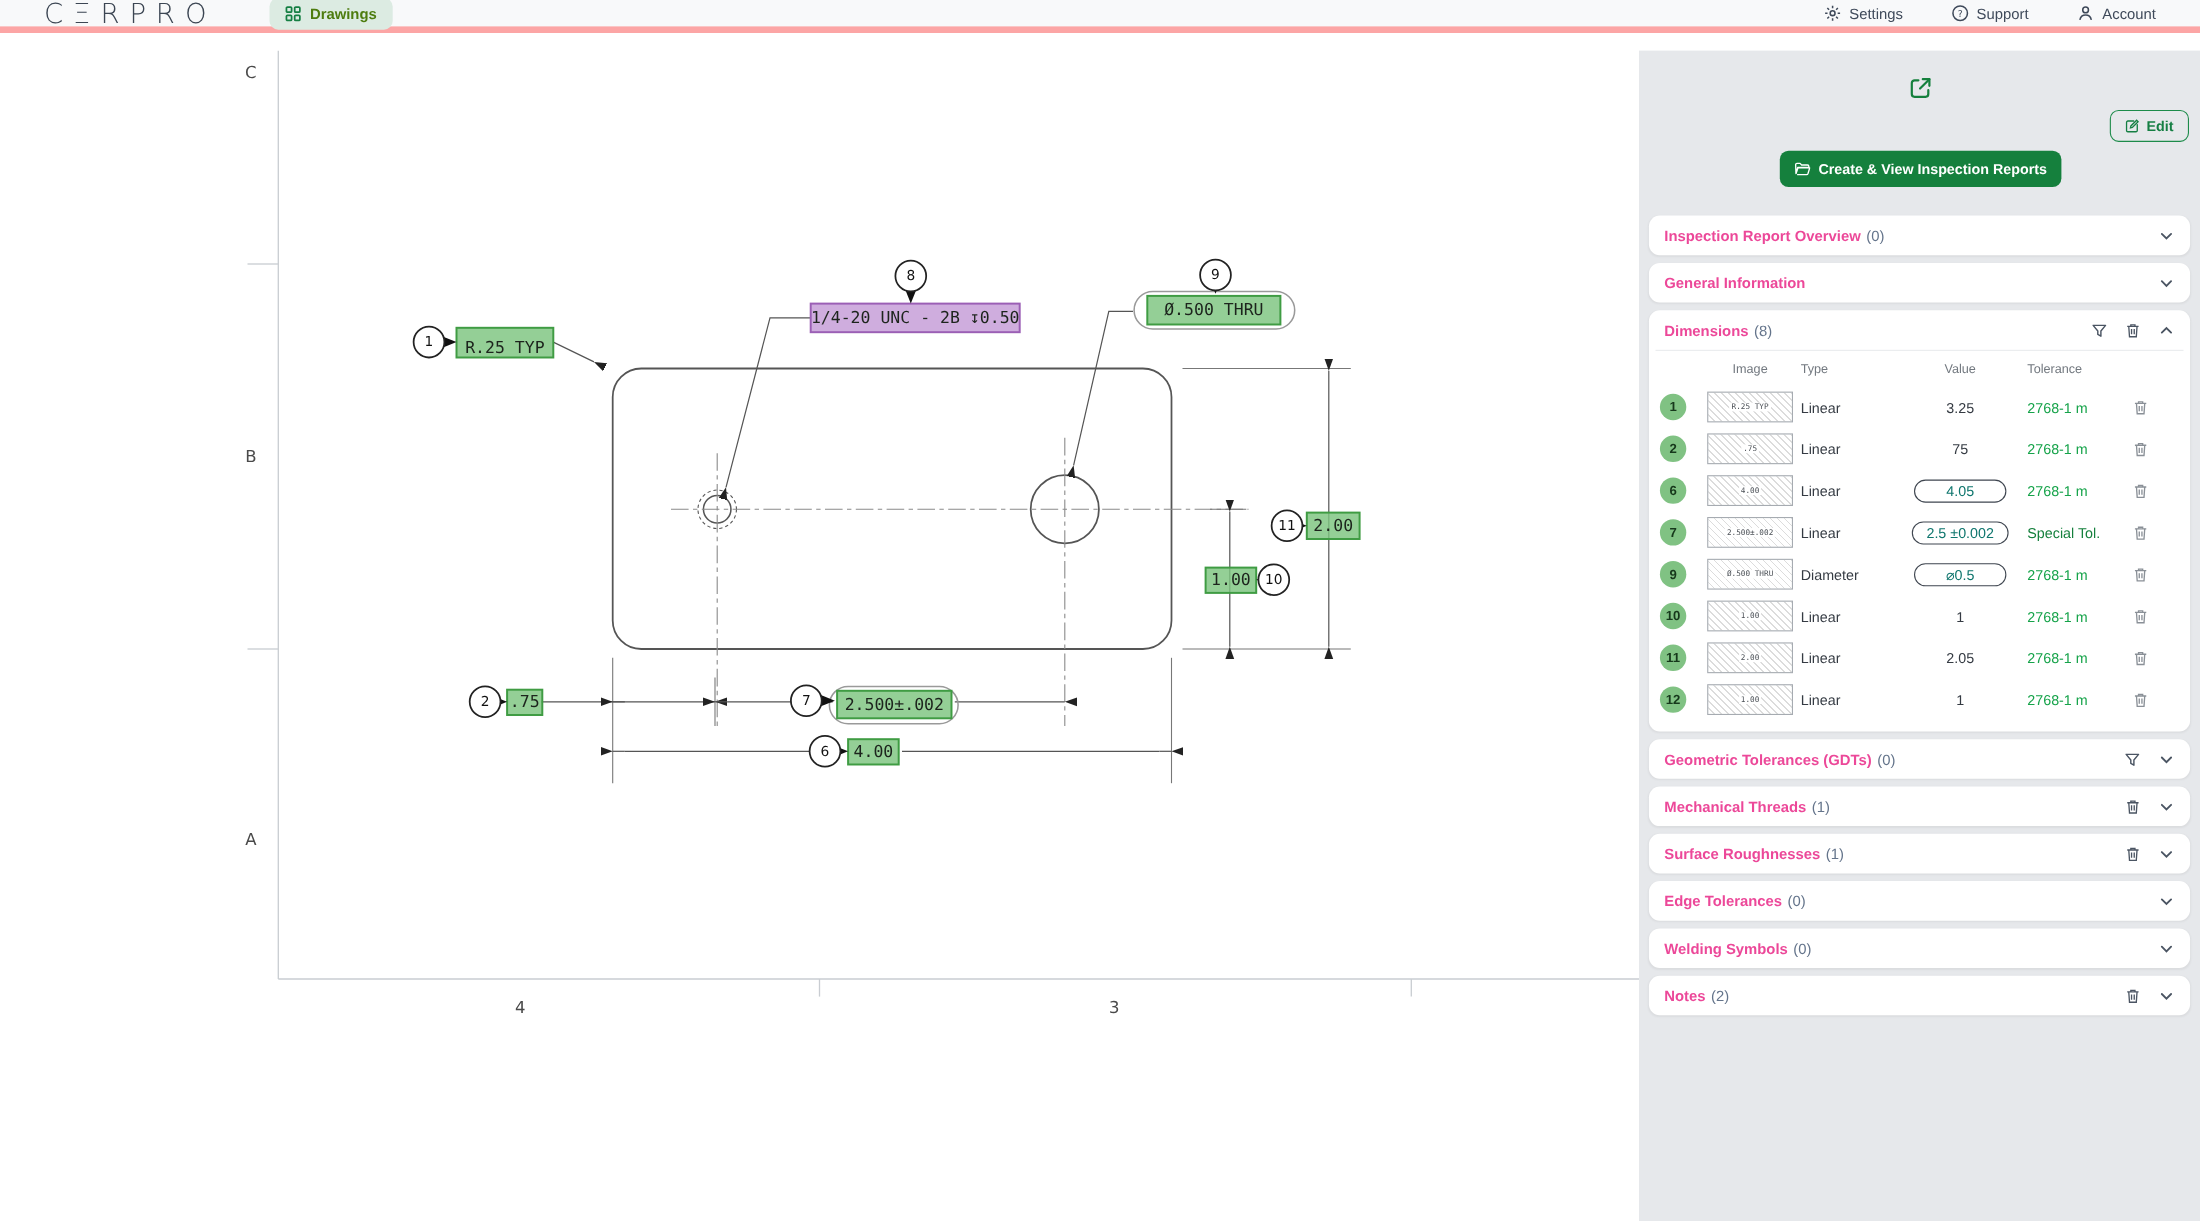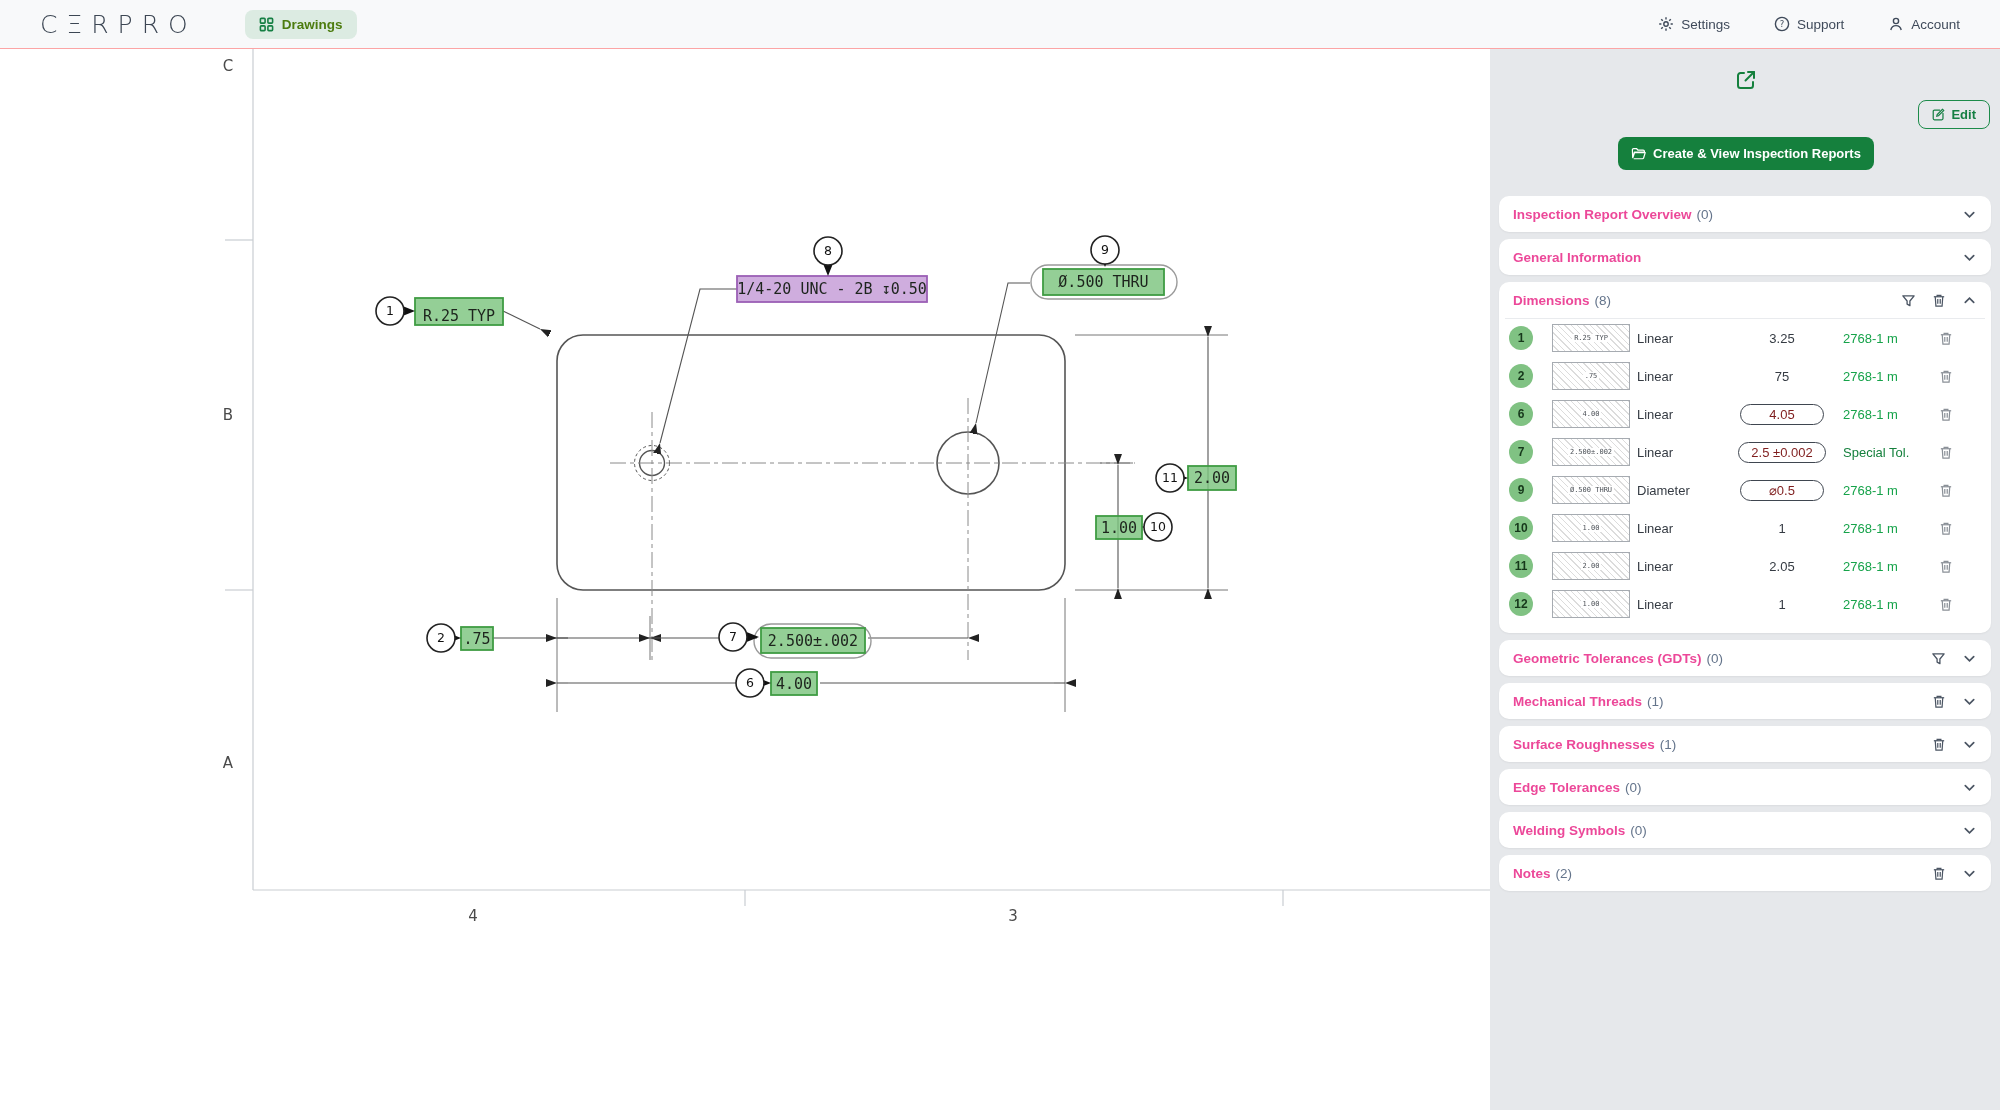--- a/index.html
+++ b/index.html
@@ -1,20 +1,20 @@
 <!DOCTYPE html>
 <html><head>
 <meta charset="utf-8">
 <style>
   * { margin:0; padding:0; box-sizing:border-box; }
   html,body { width:2000px; height:1110px; font-family:"Liberation Sans", sans-serif; background:#ffffff; overflow:hidden; }
 
   
-  .topbar { position:absolute; left:0; top:0; width:2000px; height:49px; background:#f8f9fa;
-            border-bottom:1px solid #fca5a5; display:flex; align-items:center; z-index:5; }
+  .topbar { position:absolute; left:0; top:0; width:2000px; height:30px; background:#f8f9fa;
+            border-bottom:6px solid #fca5a5; display:flex; align-items:center; z-index:5; }
   .logo { margin-left:40px; font-family:"DejaVu Sans", sans-serif; font-weight:300; font-size:25px;
           letter-spacing:9px; color:#3c4653; }
   .chip { margin-left:48px; display:flex; align-items:center; gap:8px; background:#dcebe2;
           color:#4d7c0f; font-size:13.5px; font-weight:600; padding:7px 14px; border-radius:8px; cursor:pointer; }
   .topbar-right { margin-left:auto; margin-right:40px; display:flex; align-items:center; gap:44px; }
   .top-item { display:flex; align-items:center; gap:7px; color:#3f4a5a; font-size:13.5px; font-weight:500; cursor:pointer; }
 
   
   .viewer { position:absolute; left:0; top:46px; width:1490px; height:1064px; background:#ffffff; }
   .viewer svg { display:block; }
@@ -50,21 +50,21 @@
   .col-value { text-align:center; }
   .dim-row { height:38px; }
   .badge { width:24px; height:24px; border-radius:50%; background:#80c283; color:#16381b; font-size:12px;
            font-weight:700; display:flex; align-items:center; justify-content:center; }
   .thumb { width:78px; height:28px; margin:0 auto; border:1px solid #a6abb1; background:
            repeating-linear-gradient(45deg,#ffffff 0 3.5px,#dcdcdc 3.5px 4.5px);
            display:flex; align-items:center; justify-content:center; overflow:hidden; }
   .thumb span { font-family:"DejaVu Sans Mono", monospace; font-size:7px; color:#4c5157; background:#fff; padding:0 2px; white-space:nowrap; }
   .cell { font-size:13px; color:#353b43; }
   .pill { display:inline-block; min-width:84px; text-align:center; border:1.6px solid #3f4650; border-radius:999px;
-          padding:2px 12px; font-size:13px; color:#7f1d1d; }
+          padding:2px 12px; font-size:13px; color:#0f766e; }
   .tol { font-size:13px; color:#16a34a; }
   .tol-special { color:#15803d; }
 </style>
 </head>
 <body>
 
 <div class="topbar">
   <div class="logo">CΞRPRO</div>
   <div class="chip">
     <svg width="15" height="15" viewBox="0 0 16 16">
@@ -321,20 +321,28 @@
                 <path d="M5.7 6.5 V11.5 M8.3 6.5 V11.5"></path>
               </g>
             </svg>
           <svg width="15" height="15" viewBox="0 0 16 16">
               <path d="M3.5 10 L8 5.5 L12.5 10" fill="none" stroke="#4b5563" stroke-width="1.8" stroke-linecap="round"></path>
             </svg>
         </span>
       </div>
       <div class="dim-divider"></div>
       <div class="dim-body">
+        <div class="dim-grid dim-header">
+          <span></span>
+          <span class="col-image">Image</span>
+          <span>Type</span>
+          <span class="col-value">Value</span>
+          <span>Tolerance</span>
+          <span></span>
+        </div>
 
         <div class="dim-grid dim-row">
           <span class="badge">1</span>
           <span class="thumb">
               <span>R.25 TYP</span>
             </span>
           <span class="cell">Linear</span>
           <span class="cell col-value">3.25</span>
           <span class="tol">2768-1 m</span>
           <svg width="14" height="15" viewBox="0 0 14 16">

